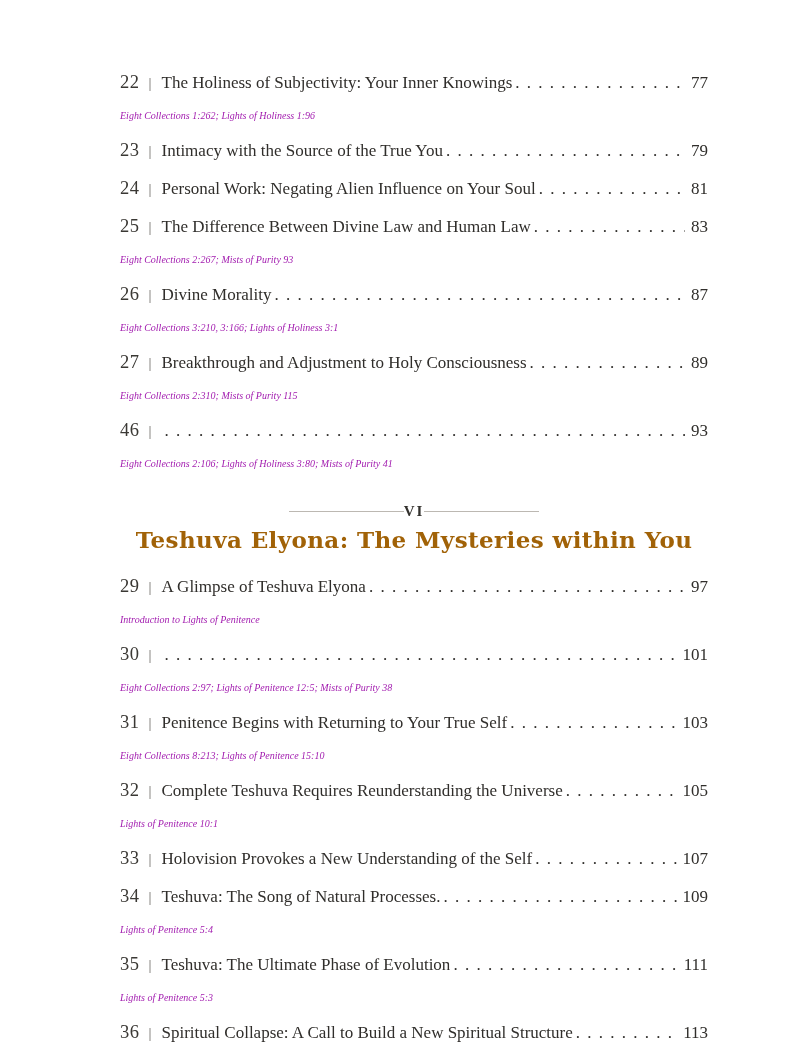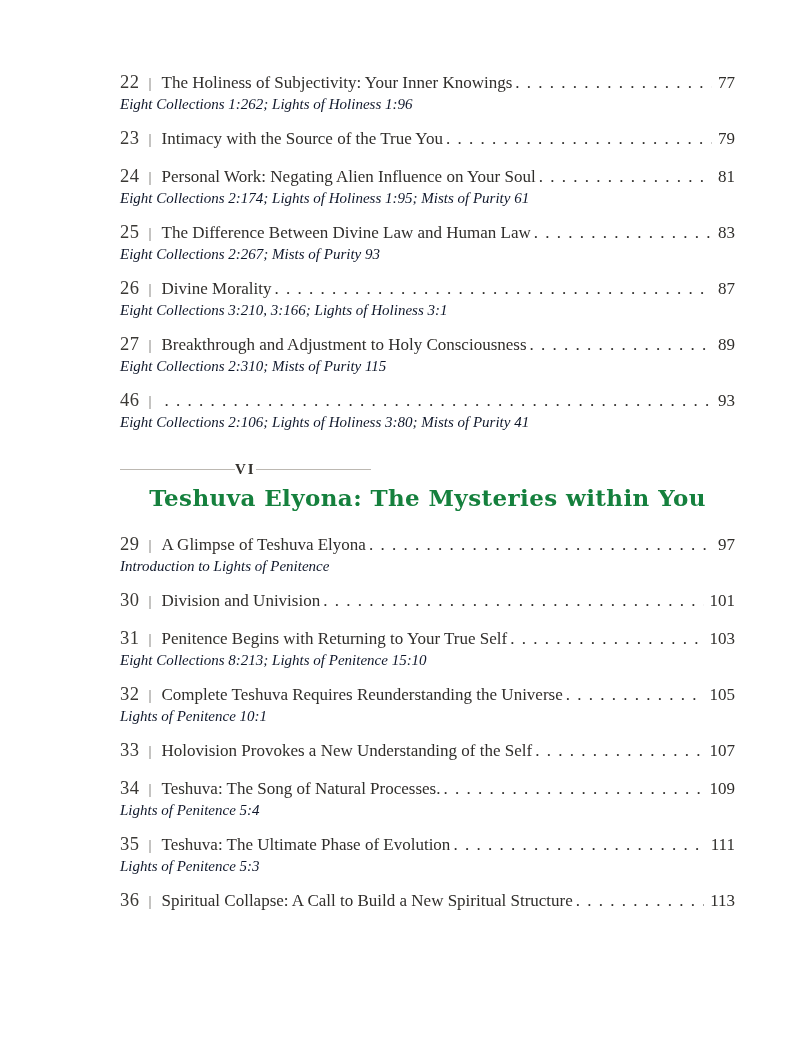--- a/index.html
+++ b/index.html
@@ -5,21 +5,21 @@
   * { margin: 0; padding: 0; box-sizing: border-box; }
   html, body { width: 800px; height: 1052px; background: #ffffff; }
   body {
     font-family: "Liberation Serif", "DejaVu Serif", serif;
     color: #302e2b;
     overflow: hidden;
   }
   .page {
     width: 800px;
     height: 1052px;
-    padding: 70px 65px 0 120px;
+    padding: 70px 92px 0 120px;
     display: flex;
     flex-direction: column;
   }
   .entry { margin-bottom: 13px; }
   .entry-line {
     display: flex;
     align-items: baseline;
     font-size: 17px;
     line-height: 24px;
     white-space: nowrap;
@@ -44,49 +44,50 @@
     text-align: right;
     color: #302e2b;
   }
   .leader::after {
     content: ". . . . . . . . . . . . . . . . . . . . . . . . . . . . . . . . . . . . . . . . . . . . . . . . . . . . . . . . . . . . . . . . . . . . . . . . . . . .";
     letter-spacing: 1.5px;
   }
   .pagenum { font-size: 17px; flex-shrink: 0; }
   .sources {
     font-style: italic;
-    font-size: 15px;
+    font-size: 10px;
     line-height: 18px;
-    color: #0f172a;
+    color: #a21caf;
+    margin-top: 12px;
   }
   .section-divider {
     text-align: center;
     margin: 16px 0 20px 0;
   }
   .section-number-row {
     display: flex;
     align-items: center;
-    justify-content: flex-start;
+    justify-content: center;
     height: 18px;
     margin-bottom: 6px;
   }
   .rule { width: 115px; height: 1px; background: #bcb8b2; }
   .section-number {
     font-size: 15px;
     font-weight: bold;
     letter-spacing: 2px;
     color: #33312d;
   }
   .section-title {
     font-family: "DejaVu Serif", "Liberation Serif", serif;
     font-size: 23px;
     line-height: 28px;
     font-weight: bold;
     letter-spacing: 0.4px;
-    color: #15803d;
+    color: #a16207;
   }
 </style>
 </head>
 <body>
 
 <div class="page">
 
   <div>
   <div class="entry">
     <div class="entry-line">
@@ -110,21 +111,20 @@
   </div>
 
   <div class="entry">
     <div class="entry-line">
       <span class="num">24</span>
       <span class="bar">|</span>
       <span class="title">Personal Work: Negating Alien Influence on Your Soul</span>
       <span class="leader"></span>
       <span class="pagenum">81</span>
     </div>
-    <div class="sources">Eight Collections 2:174; Lights of Holiness 1:95; Mists of Purity 61</div>
   </div>
 
   <div class="entry">
     <div class="entry-line">
       <span class="num">25</span>
       <span class="bar">|</span>
       <span class="title">The Difference Between Divine Law and Human Law</span>
       <span class="leader"></span>
       <span class="pagenum">83</span>
     </div>
@@ -182,24 +182,24 @@
       <span class="leader"></span>
       <span class="pagenum">97</span>
     </div>
     <div class="sources">Introduction to Lights of Penitence</div>
   </div>
 
   <div class="entry">
     <div class="entry-line">
       <span class="num">30</span>
       <span class="bar">|</span>
-      <span class="title">Division and Univision</span>
       <span class="leader"></span>
       <span class="pagenum">101</span>
     </div>
+    <div class="sources">Eight Collections 2:97; Lights of Penitence 12:5; Mists of Purity 38</div>
   </div>
 
   <div class="entry">
     <div class="entry-line">
       <span class="num">31</span>
       <span class="bar">|</span>
       <span class="title">Penitence Begins with Returning to Your True Self</span>
       <span class="leader"></span>
       <span class="pagenum">103</span>
     </div>

